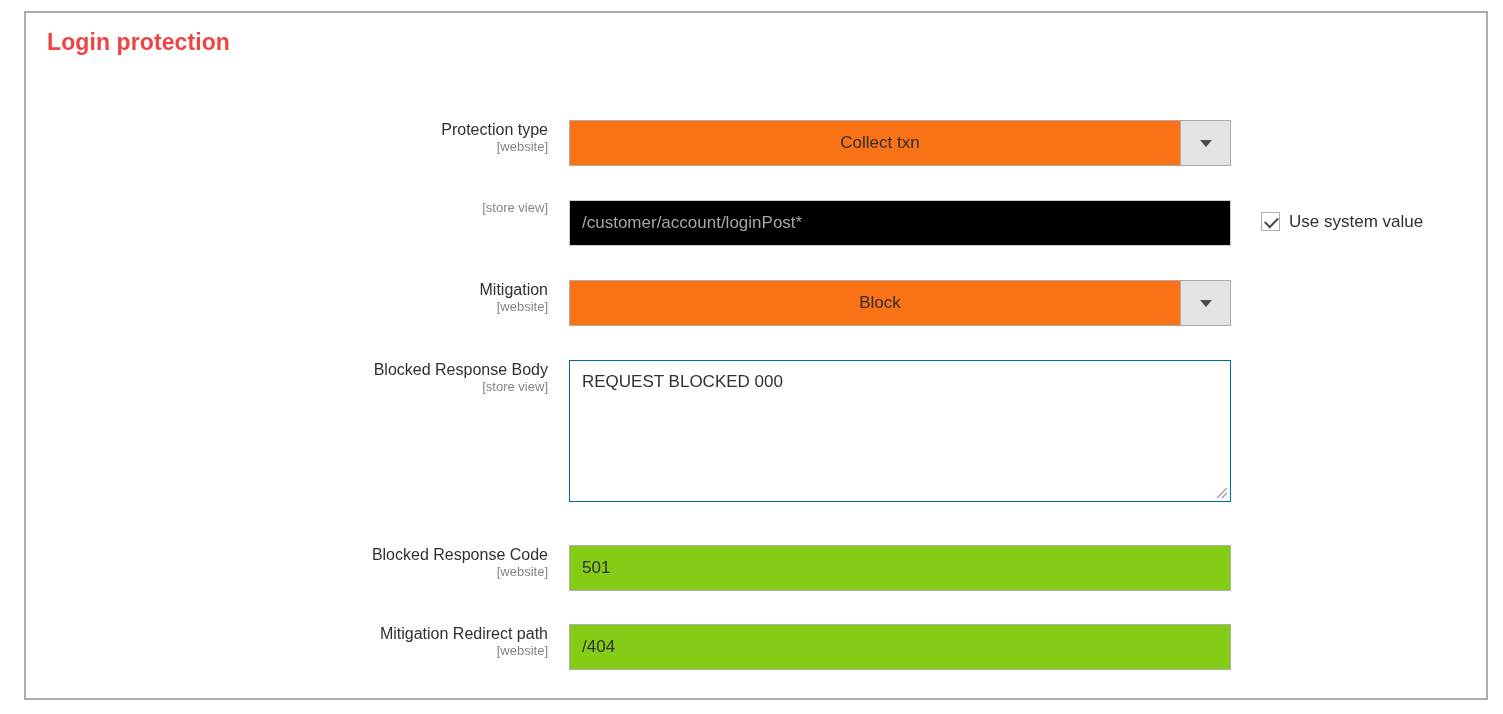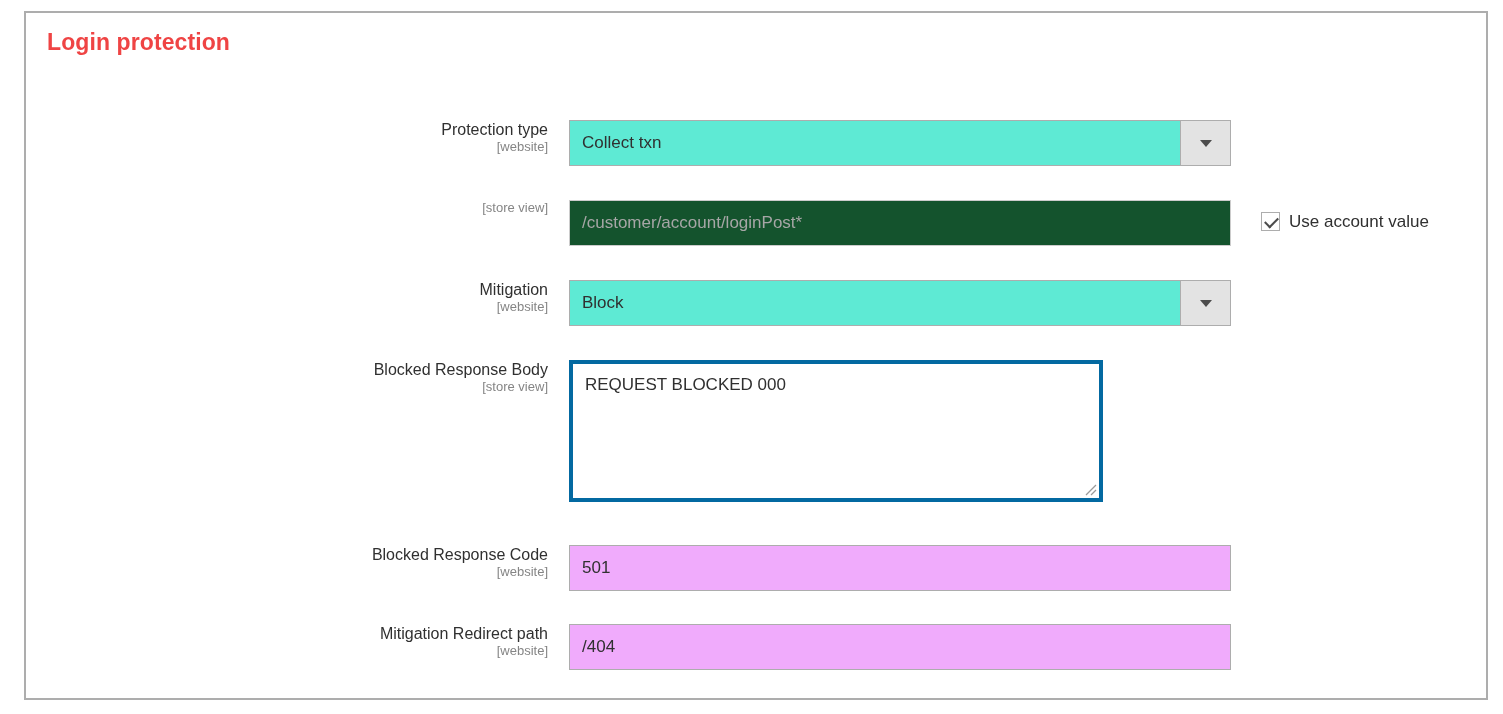--- a/index.html
+++ b/index.html
@@ -78,42 +78,43 @@
   .control-col {
     position: absolute;
     left: 543px;      
   }
 
   .text-input {
     box-sizing: border-box;
     width: 662px;     
     height: 46px;
     border: 1px solid #adadad;
-    background: #f0abfc;
+    background: #84cc16;
     color: #303030;
     font-family: "Liberation Sans", sans-serif;
     font-size: 17px;
     padding: 0 12px;
     line-height: 44px;
     outline: none;
     border-radius: 0;
   }
   .text-input.disabled {
-    background: #14532d;
+    background: #000000;
     border-color: #cccccc;
     color: #a6a6a6;
   }
 
   .select-wrap {
     position: relative;
     width: 662px;
     height: 46px;
     box-sizing: border-box;
     border: 1px solid #adadad;
-    background: #5eead4;
+    background: #f97316;
+    text-align: center;
   }
   .select-value {
     position: absolute;
     left: 12px;
     top: 0;
     right: 52px;
     height: 44px;
     line-height: 44px;
     font-size: 17px;
     color: #303030;
@@ -139,23 +140,23 @@
     width: 0;
     height: 0;
     border-left: 6px solid transparent;
     border-right: 6px solid transparent;
     border-top: 7px solid #4c4c4c;
   }
 
   .textarea-box {
     position: relative;
     box-sizing: border-box;
-    width: 534px;
+    width: 662px;
     height: 142px;
-    border: 4px solid #0369a1;
+    border: 1px solid #0369a1;
     background: #ffffff;
   }
   .textarea-text {
     position: absolute;
     left: 12px;
     top: 10px;
     right: 10px;
     font-size: 17px;
     color: #303030;
     line-height: 22px;
@@ -232,21 +233,21 @@
       <div class="label-col" style="top:0px;">
         <span class="label-scope">[store view]</span>
       </div>
       <div class="control-col" style="top:0px;">
         <input class="text-input disabled" type="text" disabled="" value="/customer/account/loginPost*" style="">
       </div>
       <div class="sysval" style="top:12px;">
         <span class="cbx">
           <span class="tick"></span>
         </span>
-        <span class="sysval-label">Use account value</span>
+        <span class="sysval-label">Use system value</span>
       </div>
     </div>
 
     <div class="field-row" style="top:267px;">
       <div class="label-col" style="top:0px;padding-left:30px;">
         <span class="label-main">Mitigation</span>
         <span class="label-scope">[website]</span>
       </div>
       <div class="control-col" style="top:0px;">
         <div class="select-wrap">

